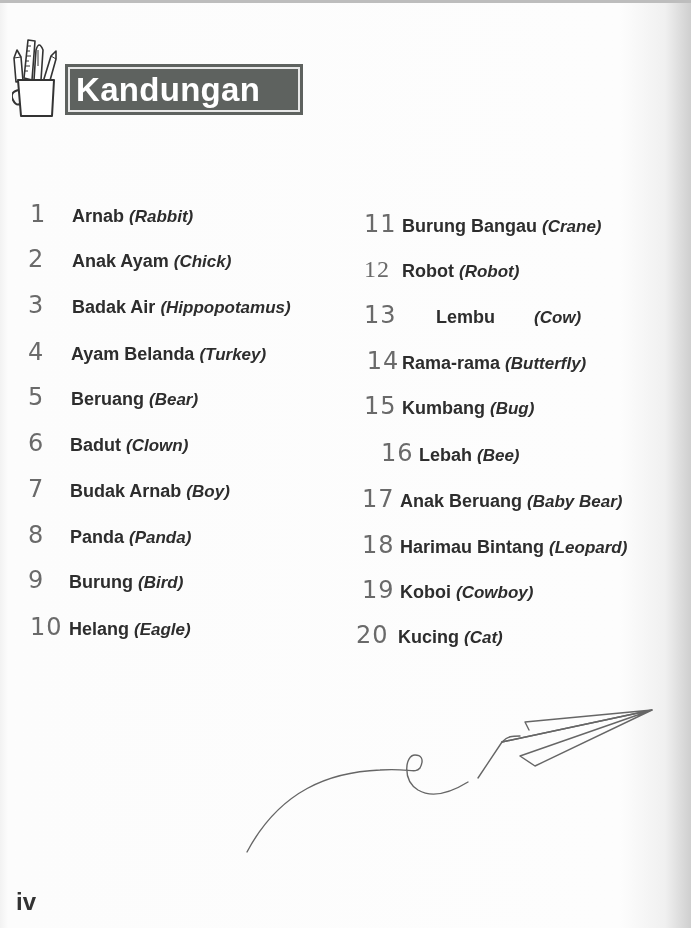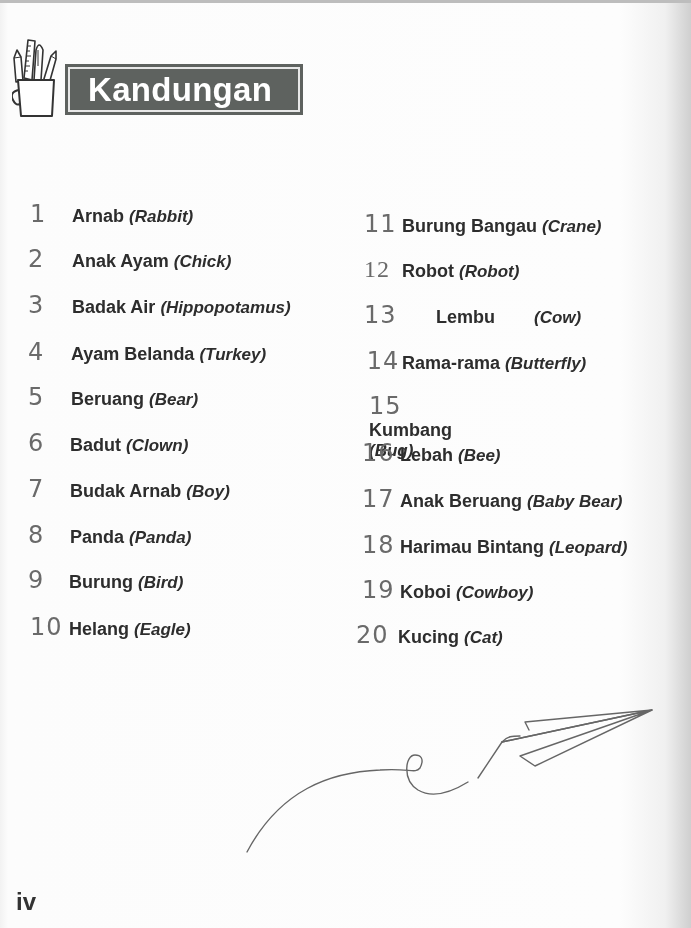--- a/index.html
+++ b/index.html
@@ -16,21 +16,21 @@
     .title-wrap { position:absolute; left:12px; top:36px; }
     .title-icon { position:absolute; left:0; top:0; width:52px; height:82px; }
     .title-box {
       position:absolute; left:53px; top:28px; width:238px; height:51px;
       background:#5e625f; box-sizing:border-box; padding:3px;
     }
     .title-inner {
       width:100%; height:100%; box-sizing:border-box;
       border:2px solid #e8e8e8;
       color:#ffffff; font-size:33px; font-weight:bold;
-      line-height:41px; padding-left:18px; letter-spacing:0.3px;
+      line-height:41px; padding-left:6px; letter-spacing:0.3px;
     }
     .entry { position:absolute; display:flex; align-items:baseline; white-space:nowrap; }
     .num {
       color:#6a6a6a; font-size:24px; font-weight:normal;
       font-family: "DejaVu Sans", sans-serif; letter-spacing:1px;
     }
     .name { color:#2d2d2d; font-size:18px; font-weight:bold; }
     .en { color:#2d2d2d; font-size:17px; font-weight:bold; font-style:italic; margin-left:5px; }
     .plane { position:absolute; left:240px; top:700px; width:420px; height:160px; }
     .folio { position:absolute; left:16px; top:888px; font-size:24px; font-weight:bold; color:#333; }
@@ -130,26 +130,26 @@
   <div class="entry" style="left:364px; top:301px;gap:34px;">
     <span class="num" style="width:38px;">13</span>
     <span class="name">Lembu</span>
     <span class="en">(Cow)</span>
   </div>
   <div class="entry" style="left:364px; top:347px;text-align:center;">
     <span class="num" style="width:38px;">14</span>
     <span class="name">Rama-rama</span>
     <span class="en">(Butterfly)</span>
   </div>
-  <div class="entry" style="left:364px; top:392px;flex-direction:column;">
+  <div class="entry" style="left:364px; top:392px;">
     <span class="num" style="width:38px;">15</span>
     <span class="name">Kumbang</span>
     <span class="en">(Bug)</span>
   </div>
-  <div class="entry" style="left:362px; top:439px;">
+  <div class="entry" style="left:381px; top:439px;">
     <span class="num" style="width:38px;">16</span>
     <span class="name">Lebah</span>
     <span class="en">(Bee)</span>
   </div>
   <div class="entry" style="left:362px; top:485px;">
     <span class="num" style="width:38px;">17</span>
     <span class="name">Anak Beruang</span>
     <span class="en">(Baby Bear)</span>
   </div>
   <div class="entry" style="left:362px; top:531px;">

